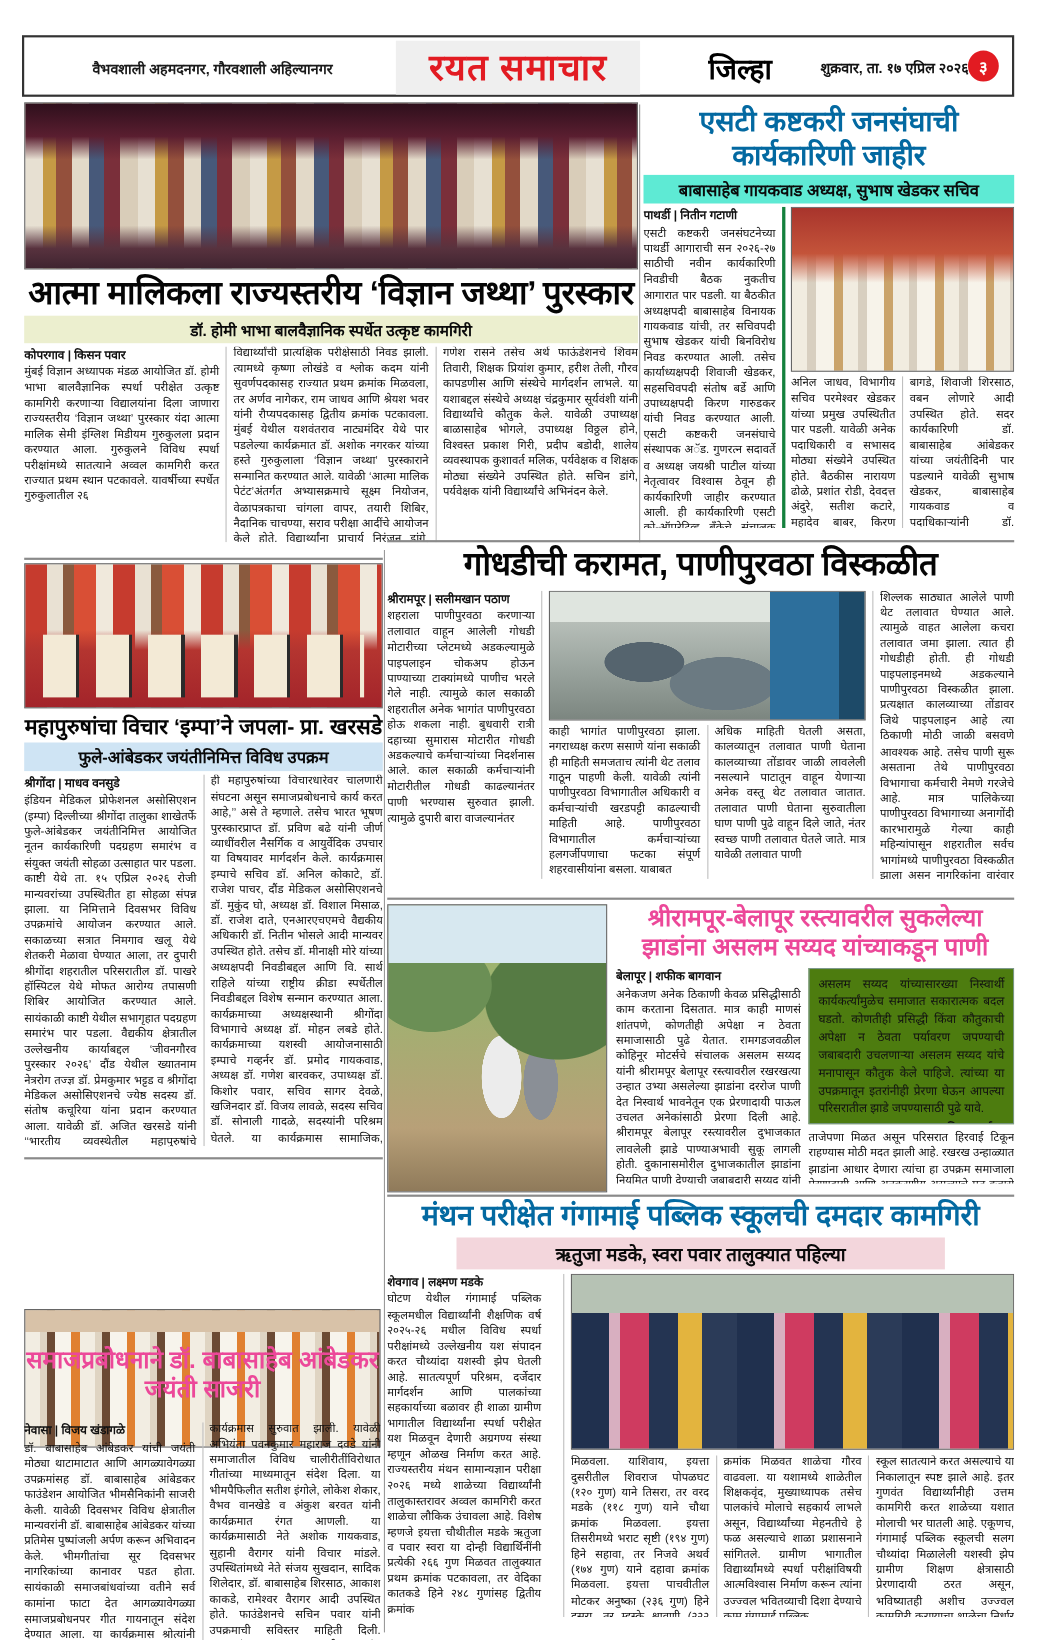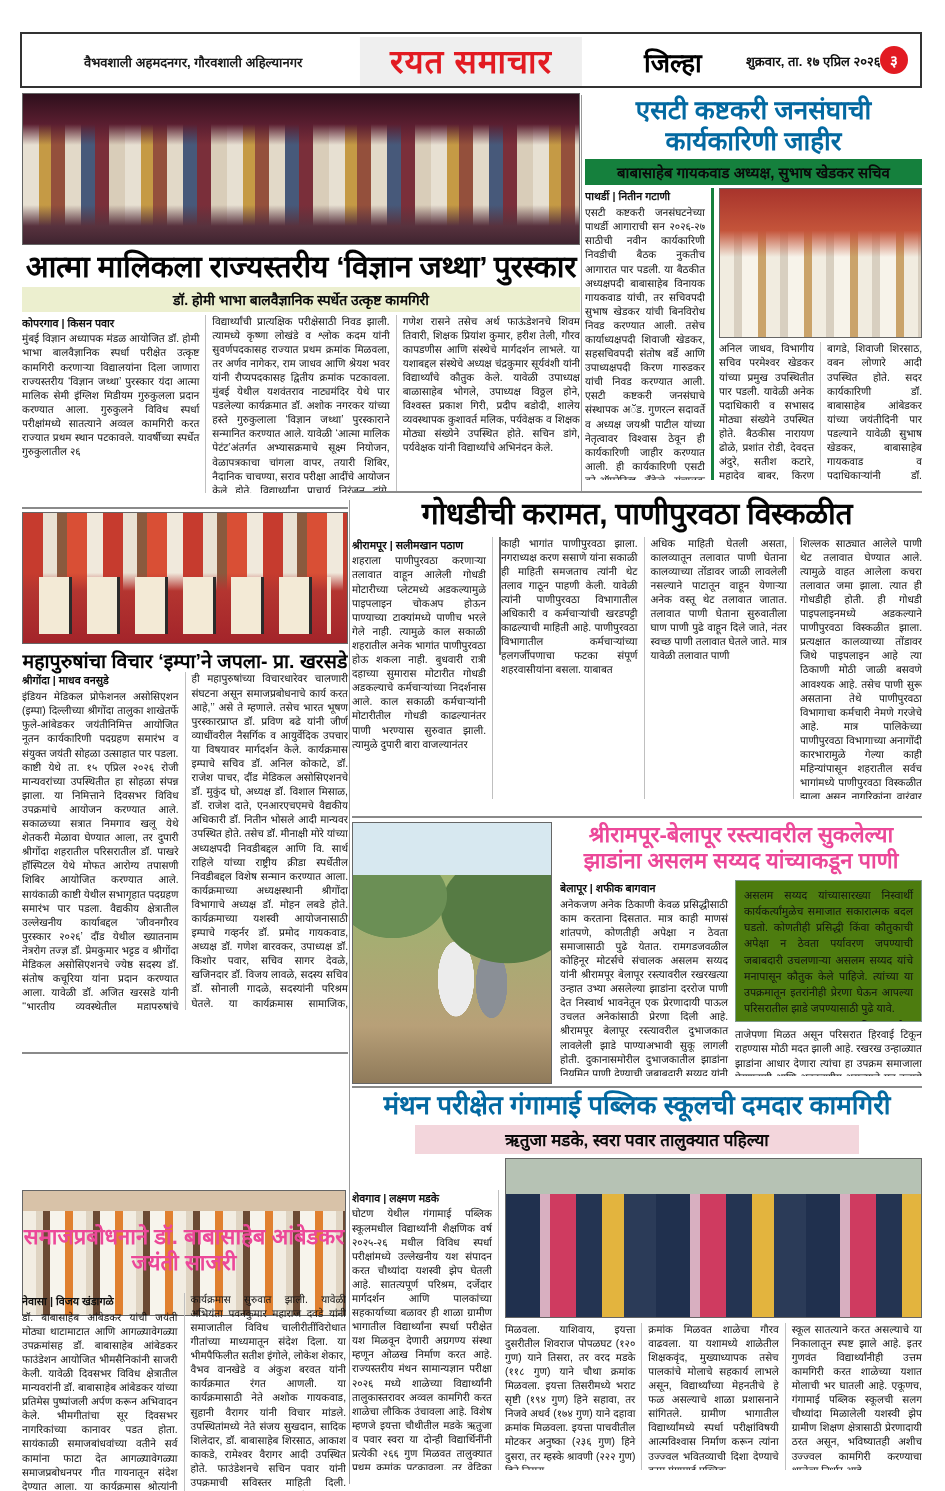--- a/index.html
+++ b/index.html
@@ -15,21 +15,21 @@
   .dateline{position:absolute;left:724px;top:18px;font-size:13px;font-weight:bold;color:#111;white-space:nowrap;}
   .pgcirc{position:absolute;right:12px;top:12px;width:28px;height:28px;border-radius:50%;
           background:#e21b22;color:#fff;font-size:15px;font-weight:bold;display:flex;align-items:center;justify-content:center;}
   
   .h-xl{font-size:30px;font-weight:800;text-align:center;line-height:1.12;color:#050505;margin:0;letter-spacing:-.3px;}
   .h-l {font-size:26px;font-weight:800;text-align:center;line-height:1.18;color:#0369a1;margin:0;}
   .h-m {font-size:22px;font-weight:800;text-align:center;line-height:1.2;color:#ec4899;margin:0;}
   .h-s {font-size:19.5px;font-weight:800;text-align:center;line-height:1.15;color:#050505;margin:0;}
   .sub{font-weight:800;text-align:center;padding:3px 2px;margin:3px 0;color:#0a0a0a;}
   .sub.green{background:#ecefcf;font-size:14px;}
-  .sub.blue {background:#15803d;font-size:15px;}
+  .sub.blue {background:#5eead4;font-size:15px;}
   .sub.blue2{background:#cfe4f4;font-size:15px;}
   .sub.pink {background:#f3d6dc;font-size:17px;}
   
   .cols{display:flex;overflow:hidden;}
   .col{flex:1;padding:0 6px;font-size:10.3px;line-height:1.37;text-align:justify;overflow:hidden;}
   .col+.col{border-left:1px solid #bfbfbf;}
   .byline{display:block;font-weight:bold;font-size:10.8px;margin:1px 0 2px;}
   .ind{text-indent:13px;}
   .bodytxt{font-size:10.3px;line-height:1.37;text-align:justify;overflow:hidden;}
   
@@ -124,39 +124,40 @@
           </div>
         </div>
       </div>
     </div>
   </div>
 
   <div class="blk photo ph-turban" style="left:22px;top:512px;width:326px;height:132px;"></div>
 
   <div class="blk" style="left:22px;top:650px;width:326px;">
     <h3 class="h-s">महापुरुषांचा विचार ‘इम्पा’ने जपला- प्रा. खरसडे</h3>
+    <div class="sub blue2">फुले-आंबेडकर जयंतीनिमित्त विविध उपक्रम</div>
     <div class="cols" style="height:338px;">
       <div class="col" style="padding-left:0;">
         <span class="byline">श्रीगोंदा | माधव वनसुडे</span>
         <span class="ind">इंडियन मेडिकल प्रोफेशनल असोसिएशन (इम्पा) दिल्लीच्या श्रीगोंदा तालुका शाखेतर्फे फुले-आंबेडकर जयंतीनिमित्त आयोजित नूतन कार्यकारिणी पदग्रहण समारंभ व संयुक्त जयंती सोहळा उत्साहात पार पडला. काष्टी येथे ता. १५ एप्रिल २०२६ रोजी मान्यवरांच्या उपस्थितीत हा सोहळा संपन्न झाला. या निमित्ताने दिवसभर विविध उपक्रमांचे आयोजन करण्यात आले. सकाळच्या सत्रात निमगाव खलू येथे शेतकरी मेळावा घेण्यात आला, तर दुपारी श्रीगोंदा शहरातील परिसरातील डॉ. पाखरे हॉस्पिटल येथे मोफत आरोग्य तपासणी शिबिर आयोजित करण्यात आले. सायंकाळी काष्टी येथील सभागृहात पदग्रहण समारंभ पार पडला. वैद्यकीय क्षेत्रातील उल्लेखनीय कार्याबद्दल ‘जीवनगौरव पुरस्कार २०२६’ दौंड येथील ख्यातनाम नेत्ररोग तज्ज्ञ डॉ. प्रेमकुमार भट्टड व श्रीगोंदा मेडिकल असोसिएशनचे ज्येष्ठ सदस्य डॉ. संतोष कचूरिया यांना प्रदान करण्यात आला. यावेळी डॉ. अजित खरसडे यांनी ‘‘भारतीय व्यवस्थेतील महापुरुषांचे योगदान’’ या विषयावर मार्गदर्शन करताना इम्पा संघटनेच्या उपक्रमांचे कौतुक केले. ‘‘इम्पा</span>
       </div>
       <div class="col" style="padding-right:0;">
         <span>ही महापुरुषांच्या विचारधारेवर चालणारी संघटना असून समाजप्रबोधनाचे कार्य करत आहे,’’ असे ते म्हणाले. तसेच भारत भूषण पुरस्कारप्राप्त डॉ. प्रविण बढे यांनी जीर्ण व्याधींवरील नैसर्गिक व आयुर्वेदिक उपचार या विषयावर मार्गदर्शन केले. कार्यक्रमास इम्पाचे सचिव डॉ. अनिल कोकाटे, डॉ. राजेश पाचर, दौंड मेडिकल असोसिएशनचे डॉ. मुकुंद घो, अध्यक्ष डॉ. विशाल मिसाळ, डॉ. राजेश दाते, एनआरएचएमचे वैद्यकीय अधिकारी डॉ. नितीन भोसले आदी मान्यवर उपस्थित होते. तसेच डॉ. मीनाक्षी मोरे यांच्या अध्यक्षपदी निवडीबद्दल आणि वि. सार्थ राहिले यांच्या राष्ट्रीय क्रीडा स्पर्धेतील निवडीबद्दल विशेष सन्मान करण्यात आला. कार्यक्रमाच्या अध्यक्षस्थानी श्रीगोंदा विभागाचे अध्यक्ष डॉ. मोहन लबडे होते. कार्यक्रमाच्या यशस्वी आयोजनासाठी इम्पाचे गव्हर्नर डॉ. प्रमोद गायकवाड, अध्यक्ष डॉ. गणेश बारवकर, उपाध्यक्ष डॉ. किशोर पवार, सचिव सागर देवळे, खजिनदार डॉ. विजय लावळे, सदस्य सचिव डॉ. सोनाली गादळे, सदस्यांनी परिश्रम घेतले. या कार्यक्रमास सामाजिक, शैक्षणिक, व क्रीडा क्षेत्रातील अनेक मान्यवर मोठ्या संख्येने उपस्थित होते.</span>
       </div>
     </div>
   </div>
 
   <div class="blk" style="left:352px;top:497px;width:570px;">
     <h2 class="h-xl">गोधडीची करामत, पाणीपुरवठा विस्कळीत</h2>
     <div style="display:flex;height:262px;margin-top:6px;overflow:hidden;">
       <div class="bodytxt" style="width:134px;padding-right:6px;border-right:1px solid #bfbfbf;">
         <span class="byline">श्रीरामपूर | सलीमखान पठाण</span>
         <span class="ind">शहराला पाणीपुरवठा करणाऱ्या तलावात वाहून आलेली गोधडी मोटारीच्या प्लेटमध्ये अडकल्यामुळे पाइपलाइन चोकअप होऊन पाण्याच्या टाक्यांमध्ये पाणीच भरले गेले नाही. त्यामुळे काल सकाळी शहरातील अनेक भागांत पाणीपुरवठा होऊ शकला नाही. बुधवारी रात्री दहाच्या सुमारास मोटारीत गोधडी अडकल्याचे कर्मचाऱ्यांच्या निदर्शनास आले. काल सकाळी कर्मचाऱ्यांनी मोटारीतील गोधडी काढल्यानंतर पाणी भरण्यास सुरुवात झाली. त्यामुळे दुपारी बारा वाजल्यानंतर</span>
       </div>
-      <div style="width:288px;display:flex;flex-direction:row;padding:0 6px;">
+      <div style="width:288px;display:flex;flex-direction:column;padding:0 6px;">
         <div class="photo ph-pump" style="height:118px;margin-bottom:4px;"></div>
         <div class="cols" style="flex:1;">
           <div class="col" style="padding-left:0;">
             <span>काही भागांत पाणीपुरवठा झाला. नगराध्यक्ष करण ससाणे यांना सकाळी ही माहिती समजताच त्यांनी थेट तलाव गाठून पाहणी केली. यावेळी त्यांनी पाणीपुरवठा विभागातील अधिकारी व कर्मचाऱ्यांची खरडपट्टी काढल्याची माहिती आहे. पाणीपुरवठा विभागातील कर्मचाऱ्यांच्या हलगर्जीपणाचा फटका संपूर्ण शहरवासीयांना बसला. याबाबत</span>
           </div>
           <div class="col" style="padding-right:0;">
             <span>अधिक माहिती घेतली असता, कालव्यातून तलावात पाणी घेताना कालव्याच्या तोंडावर जाळी लावलेली नसल्याने पाटातून वाहून येणाऱ्या अनेक वस्तू थेट तलावात जातात. तलावात पाणी घेताना सुरुवातीला घाण पाणी पुढे वाहून दिले जाते, नंतर स्वच्छ पाणी तलावात घेतले जाते. मात्र यावेळी तलावात पाणी</span>
           </div>
         </div>
       </div>
@@ -201,21 +202,21 @@
       <div class="col" style="padding-right:0;">
         <span>कार्यक्रमास सुरुवात झाली. यावेळी अभियंता पवनकुमार महाराज दवडे यांनी समाजातील विविध चालीरीतींविरोधात गीतांच्या माध्यमातून संदेश दिला. या भीमपैफिलीत सतीश इंगोले, लोकेश शेकार, वैभव वानखेडे व अंकुश बरवत यांनी कार्यक्रमात रंगत आणली. या कार्यक्रमासाठी नेते अशोक गायकवाड, सुहानी वैरागर यांनी विचार मांडले. उपस्थितांमध्ये नेते संजय सुखदान, सादिक शिलेदार, डॉ. बाबासाहेब शिरसाठ, आकाश काकडे, रामेश्वर वैरागर आदी उपस्थित होते. फाउंडेशनचे सचिन पवार यांनी उपक्रमाची सविस्तर माहिती दिली. मान्यवरांचा सन्मान माजी सरपंच दादासाहेब वैरागर यांनी केला, तर श्याम वैरागर यांनी सूत्रसंचालन केले.</span>
       </div>
     </div>
   </div>
 
   <div class="blk" style="left:352px;top:1090px;width:570px;">
     <h2 class="h-l">मंथन परीक्षेत गंगामाई पब्लिक स्कूलची दमदार कामगिरी</h2>
     <div class="sub pink" style="width:440px;margin:4px auto;">ऋतुजा मडके, स्वरा पवार तालुक्यात पहिल्या</div>
     <div style="display:flex;height:312px;overflow:hidden;">
-      <div class="bodytxt" style="width:140px;padding-right:6px;border-right:1px solid #bfbfbf;margin-top:32px;">
+      <div class="bodytxt" style="width:140px;padding-right:20px;border-right:1px solid #bfbfbf;">
         <span class="byline">शेवगाव | लक्ष्मण मडके</span>
         <span class="ind">घोटण येथील गंगामाई पब्लिक स्कूलमधील विद्यार्थ्यांनी शैक्षणिक वर्ष २०२५-२६ मधील विविध स्पर्धा परीक्षांमध्ये उल्लेखनीय यश संपादन करत चौथ्यांदा यशस्वी झेप घेतली आहे. सातत्यपूर्ण परिश्रम, दर्जेदार मार्गदर्शन आणि पालकांच्या सहकार्याच्या बळावर ही शाळा ग्रामीण भागातील विद्यार्थ्यांना स्पर्धा परीक्षेत यश मिळवून देणारी अग्रगण्य संस्था म्हणून ओळख निर्माण करत आहे. राज्यस्तरीय मंथन सामान्यज्ञान परीक्षा २०२६ मध्ये शाळेच्या विद्यार्थ्यांनी तालुकास्तरावर अव्वल कामगिरी करत शाळेचा लौकिक उंचावला आहे. विशेष म्हणजे इयत्ता चौथीतील मडके ऋतुजा व पवार स्वरा या दोन्ही विद्यार्थिनींनी प्रत्येकी २६६ गुण मिळवत तालुक्यात प्रथम क्रमांक पटकावला, तर वेदिका कातकडे हिने २४८ गुणांसह द्वितीय क्रमांक</span>
       </div>
       <div style="flex:1;display:flex;flex-direction:column;padding-left:6px;">
         <div class="photo ph-school" style="height:160px;margin-bottom:5px;"></div>
         <div class="cols" style="flex:1;">
           <div class="col" style="padding-left:0;">
             <span>मिळवला. याशिवाय, इयत्ता दुसरीतील शिवराज पोपळघट (१२० गुण) याने तिसरा, तर वरद मडके (११८ गुण) याने चौथा क्रमांक मिळवला. इयत्ता तिसरीमध्ये भराट सृष्टी (१९४ गुण) हिने सहावा, तर निजवे अथर्व (१७४ गुण) याने दहावा क्रमांक मिळवला. इयत्ता पाचवीतील मोटकर अनुष्का (२३६ गुण) हिने दुसरा, तर म्हस्के श्रावणी (२२२ गुण) हिने तिसरा</span>
           </div>
           <div class="col">

